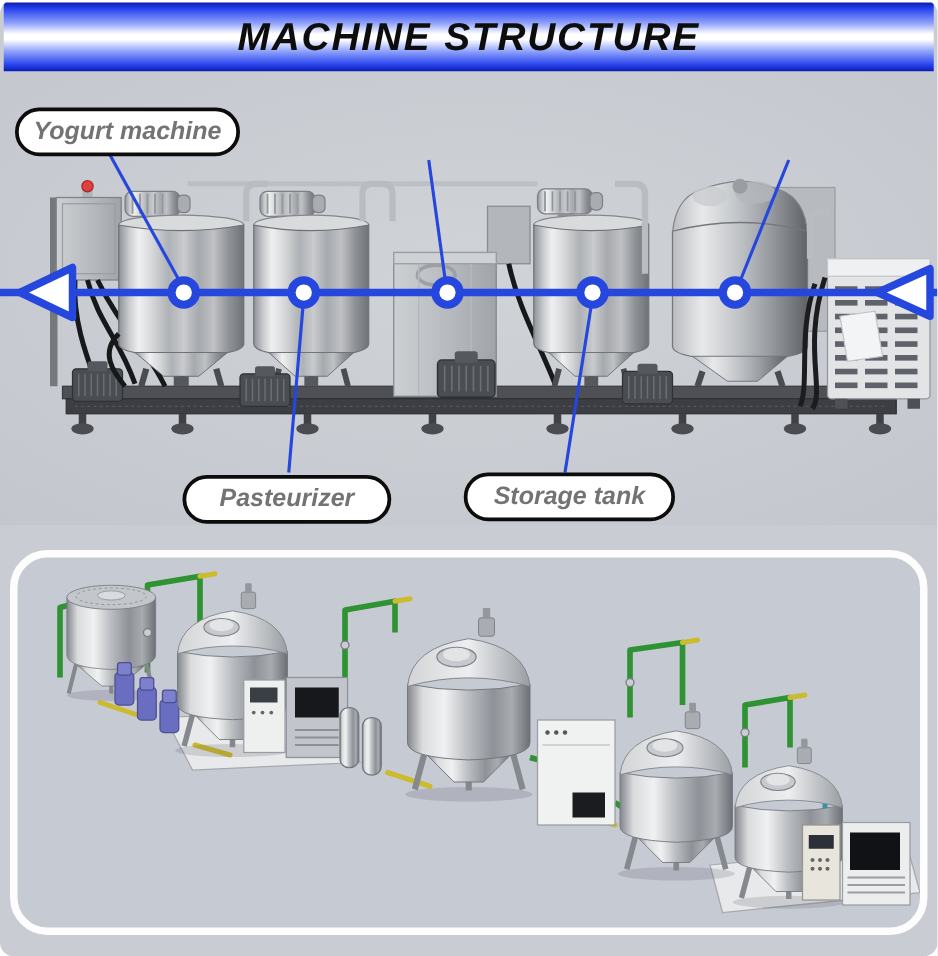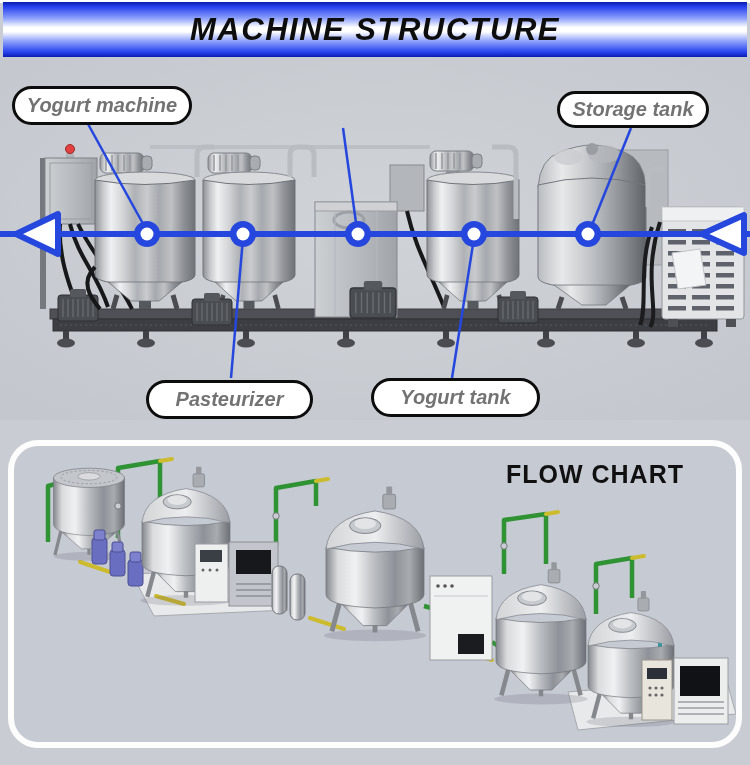--- a/index.html
+++ b/index.html
@@ -1,17 +1,17 @@
 <!DOCTYPE html>
 <html style="--accent: #2547dd; --pipe-green: #2f9233; --pipe-yellow: #cdbb2e; --pipe-teal: #2e9aa0; --pump: #6a6ec0;"><head>
 <meta charset="utf-8">
 <style>
   html,body{margin:0;padding:0;background:#ffffff;}
   .stage{position:relative;width:750px;height:765px;background:#c9ccd2;overflow:hidden;
-         font-family:"Liberation Sans","DejaVu Sans",sans-serif;}
+         font-family:"Liberation Sans","DejaVu Sans",sans-serif;border-radius:11px;}
   .top-strip{position:absolute;top:0;left:0;width:750px;height:3px;background:#fff;}
   
   .banner{position:absolute;top:2px;left:3px;right:3px;height:55px;z-index:4;
     background:linear-gradient(180deg,#0a1db0 0%,#2742ee 9%,#8fa2fb 30%,#ffffff 46%,#ffffff 54%,#8fa2fb 71%,#2742ee 91%,#0a1db0 100%);
     display:flex;align-items:center;justify-content:center;}
   .banner-title{font-style:italic;font-weight:bold;font-size:31px;letter-spacing:1.5px;color:#0d0d0d;}
   
   .machine-svg{position:absolute;top:57px;left:0;z-index:1;}
   
   .overlay-svg{position:absolute;top:0;left:0;z-index:3;pointer-events:none;}
@@ -228,32 +228,28 @@
       <circle class="ac-f" cx="474" cy="234" r="13"></circle>
         <circle cx="474" cy="234" r="6.5" fill="#fff"></circle>
       <circle class="ac-f" cx="588" cy="234" r="13"></circle>
         <circle cx="588" cy="234" r="6.5" fill="#fff"></circle>
     </g>
   </svg>
 
   <div class="pill pill-yogurt">
       <span>Yogurt machine</span>
     </div>
-  <div class="pill pill-storage">
-      <span>Storage tank</span>
-    </div>
   <div class="pill pill-pasteur">
       <span>Pasteurizer</span>
     </div>
   <div class="pill pill-heating">
-      <span>Yogurt tank</span>
+      <span>Storage tank</span>
     </div>
 
   <div class="flow-panel">
-    <div class="flow-title">FLOW CHART</div>
     <svg class="flow-svg" width="722" height="296" viewBox="0 0 722 296">
       <defs>
         <linearGradient id="fmg" x1="0" y1="0" x2="1" y2="0">
           <stop offset="0" stop-color="#83868c"></stop>
             <stop offset=".12" stop-color="#d9dbdc"></stop>
           <stop offset=".3" stop-color="#f0f1f2"></stop>
             <stop offset=".5" stop-color="#b9bcc0"></stop>
           <stop offset=".7" stop-color="#8e9298"></stop>
             <stop offset=".85" stop-color="#a8abaf"></stop>
           <stop offset="1" stop-color="#6c6f75"></stop>

